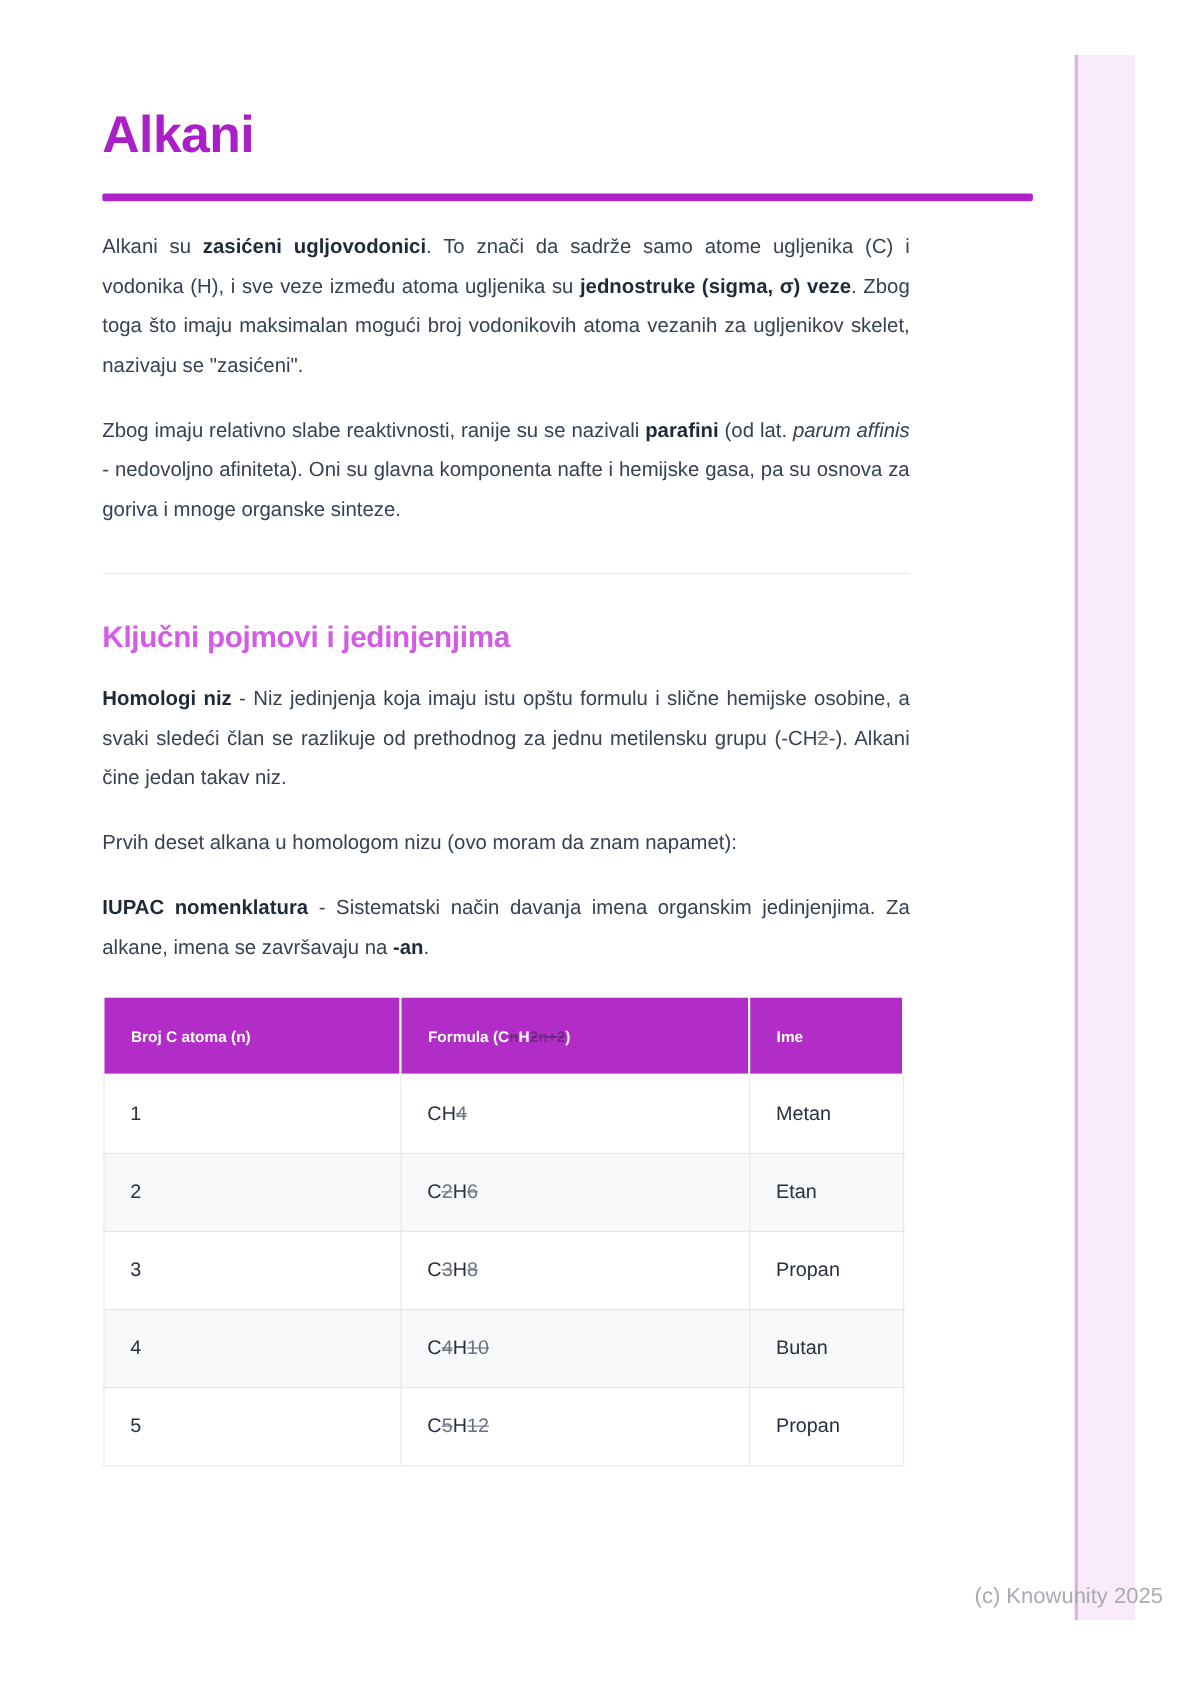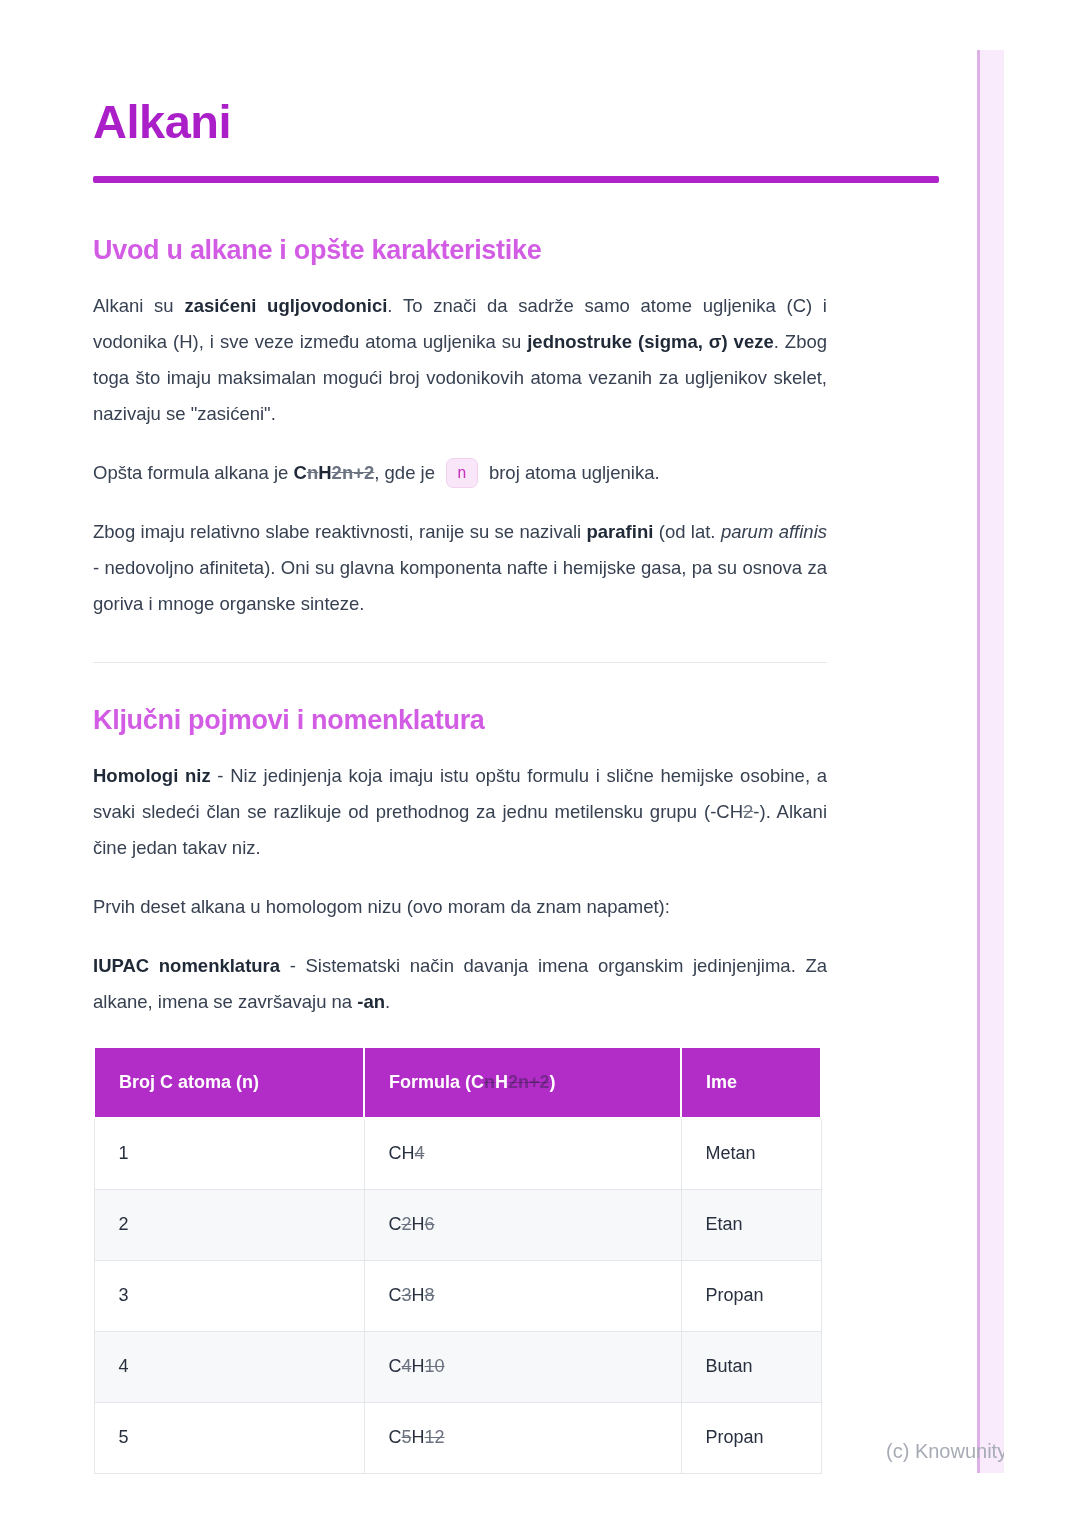--- a/index.html
+++ b/index.html
@@ -1,18 +1,18 @@
 <!DOCTYPE html>
 <html><head>
 <meta charset="utf-8">
 <style>
   html,body{margin:0;padding:0;background:#ffffff;}
   .sheet{
     position:relative;
-    width:1004px;height:1528px;
+    width:1080px;height:1528px;
     background:#ffffff;
     overflow:hidden;
     font-family:"Liberation Sans", sans-serif;
   }
   .clip{position:absolute;left:0;top:0;width:1080px;height:1478px;overflow:hidden;}
   .side-strip{
     position:absolute;left:977px;top:50px;
     width:55px;height:1423px;
     background:#f9eafc;
     border-left:3px solid #ddb0e8;
@@ -59,21 +59,21 @@
     font-family:"DejaVu Sans Mono", monospace;
     font-size:16px;line-height:26px;vertical-align:1px;
   }
   
   table.alkane-table{
     margin-top:26px;border-collapse:collapse;
     width:727px;table-layout:fixed;
   }
   table.alkane-table th{
     background:#b22cc8;color:#ffffff;
-    text-align:left;font-size:18px;font-weight:700;
+    text-align:left;font-size:14px;font-weight:700;
     height:71px;padding:0 24px;
     border:2px solid #ffffff;
     box-sizing:border-box;
   }
   table.alkane-table td{
     height:71px;padding:0 24px;
     font-size:18px;color:#28303f;
     border:1px solid #e4e6ea;
     background:#ffffff;
     box-sizing:border-box;
@@ -91,28 +91,26 @@
 <div class="sheet">
   <div class="clip">
 
     <div class="side-strip"></div>
 
     <div class="content">
 
       <h1 class="doc-title">Alkani</h1>
       <div class="title-rule"></div>
 
-      <h2 class="section-heading">Uvod u alkane i opšte karakteristike</h2>
       <p class="para"><span class="seg-n">Alkani su </span><span class="seg-b">zasićeni ugljovodonici</span><span class="seg-n">. To znači da sadrže samo atome ugljenika (C) i vodonika (H), i sve veze između atoma ugljenika su </span><span class="seg-b">jednostruke (sigma, σ) veze</span><span class="seg-n">. Zbog toga što imaju maksimalan mogući broj vodonikovih atoma vezanih za ugljenikov skelet, nazivaju se "zasićeni".</span></p>
-      <p class="para"><span class="seg-n">Opšta formula alkana je </span><span class="seg-b">C</span><span class="seg-bstrike">n</span><span class="seg-b">H</span><span class="seg-bstrike">2n+2</span><span class="seg-n">, gde je </span><span class="seg-code">n</span><span class="seg-n"> broj atoma ugljenika.</span></p>
       <p class="para"><span class="seg-n">Zbog imaju relativno slabe reaktivnosti, ranije su se nazivali </span><span class="seg-b">parafini</span><span class="seg-n"> (od lat. </span><span class="seg-i">parum affinis</span><span class="seg-n"> - nedovoljno afiniteta). Oni su glavna komponenta nafte i hemijske gasa, pa su osnova za goriva i mnoge organske sinteze.</span></p>
 
       <hr class="section-divider">
 
-      <h2 class="section-heading second">Ključni pojmovi i nomenklatura</h2>
+      <h2 class="section-heading second">Ključni pojmovi i jedinjenjima</h2>
       <p class="para"><span class="seg-b">Homologi niz</span><span class="seg-n"> - Niz jedinjenja koja imaju istu opštu formulu i slične hemijske osobine, a svaki sledeći član se razlikuje od prethodnog za jednu metilensku grupu (-CH</span><span class="seg-strike">2</span><span class="seg-n">-). Alkani čine jedan takav niz.</span></p>
       <p class="para"><span class="seg-n">Prvih deset alkana u homologom nizu (ovo moram da znam napamet):</span></p>
       <p class="para"><span class="seg-b">IUPAC nomenklatura</span><span class="seg-n"> - Sistematski način davanja imena organskim jedinjenjima. Za alkane, imena se završavaju na </span><span class="seg-b">-an</span><span class="seg-n">.</span></p>
 
       <table class="alkane-table">
         <colgroup>
             <col style="width:270px">
             <col style="width:317px">
             <col style="width:140px">
           </colgroup>

